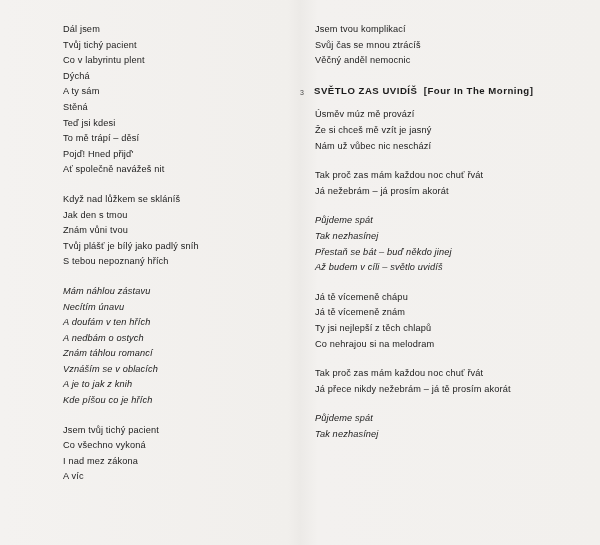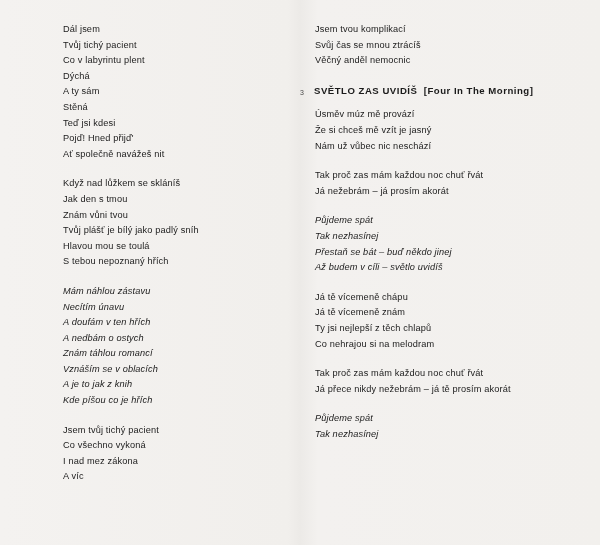--- a/index.html
+++ b/index.html
@@ -76,29 +76,29 @@
 <div class="page">
   <div class="col col-left">
       <div class="stanza">
         <div class="line">Dál jsem</div>
         <div class="line">Tvůj tichý pacient</div>
         <div class="line">Co v labyrintu plent</div>
         <div class="line">Dýchá</div>
         <div class="line">A ty sám</div>
         <div class="line">Stěná</div>
         <div class="line">Teď jsi kdesi</div>
+        <div class="line">To mě trápí – děsí</div>
         <div class="line">Pojď! Hned přijď'</div>
         <div class="line">Ať společně navážeš nit</div>
       </div>
       <div class="stanza">
         <div class="line">Když nad lůžkem se skláníš</div>
         <div class="line">Jak den s tmou</div>
         <div class="line">Znám vůni tvou</div>
         <div class="line">Tvůj plášť je bílý jako padlý sníh</div>
-        <div class="line">Hlavou mou se toulá</div>
         <div class="line">S tebou nepoznaný hřích</div>
       </div>
       <div class="stanza italic">
         <div class="line">Mám náhlou zástavu</div>
         <div class="line">Necítím únavu</div>
         <div class="line">A doufám v ten hřích</div>
         <div class="line">A nedbám o ostych</div>
         <div class="line">Znám táhlou romancí</div>
         <div class="line">Vznáším se v oblacích</div>
         <div class="line">A je to jak z knih</div>

